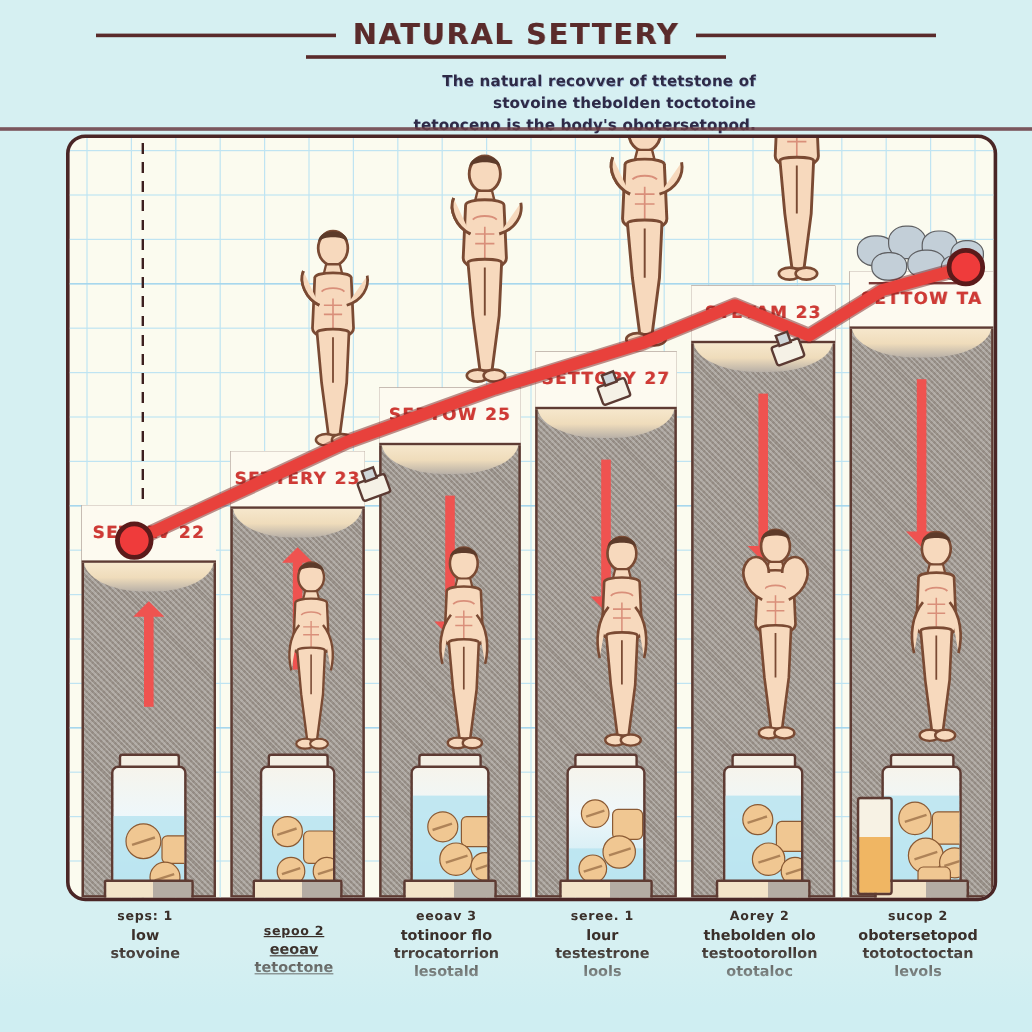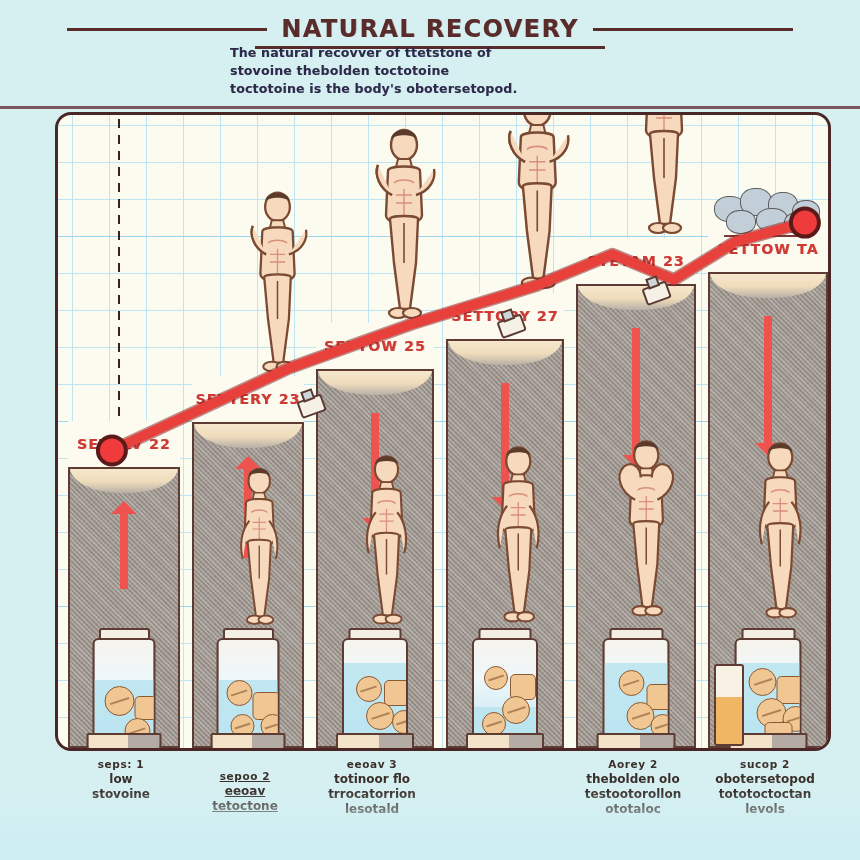--- a/index.html
+++ b/index.html
@@ -22,22 +22,22 @@
   .rule.left{margin-left:18px;}
   .rule.right{margin-right:18px;}
   .title{
     font-size:24px;font-weight:bold;letter-spacing:1.4px;color:#5a2b2b;
     white-space:nowrap;text-shadow:0.6px 0 0 rgba(90,43,43,.45);
   }
   .title-underline{
     position:absolute;left:255px;top:46px;width:350px;height:3px;background:#5a2b2b;
   }
   .subtitle{
-    position:absolute;left:230px;top:44px;width:400px;
-    text-align:left;font-size:12.5px;line-height:18px;font-weight:bold;
+    position:absolute;left:230px;top:59px;width:400px;
+    text-align:right;font-size:12.5px;line-height:18px;font-weight:bold;
     color:#2e2a46;letter-spacing:.2px;
     text-shadow:0.5px 0.3px 0 rgba(60,80,160,.35);
   }
   .head-rule{
     position:absolute;left:0;top:106px;width:860px;height:3px;background:#6a3b43;opacity:.85;
   }
 
   
   .panel{
     position:absolute;left:55px;top:112px;width:770px;height:633px;
@@ -155,28 +155,28 @@
   }
 </style>
 </head>
 <body>
 
 <div id="root">
 
   <div class="header">
     <div class="title-row">
       <div class="rule left"></div>
-      <div class="title">NATURAL RECOVERY</div>
+      <div class="title">NATURAL SETTERY</div>
       <div class="rule right"></div>
     </div>
     <div class="title-underline"></div>
     <div class="subtitle">
       <div>The natural recovver of ttetstone of</div>
       <div>stovoine thebolden  toctotoine</div>
-      <div>toctotoine is the body's obotersetopod.</div>
+      <div>tetooceno is the body's obotersetopod.</div>
     </div>
     <div class="head-rule"></div>
   </div>
 
   <div class="panel">
 
     <div id="grid">
         <div class="grid-v" style="left: 14px;"></div>
         <div class="grid-v" style="left: 51px;"></div>
         <div class="grid-v" style="left: 88px;"></div>
@@ -555,20 +555,28 @@
         </div>
       </div>
       <div class="caption" style="left: 257px; top: 6px; width: 120px;">
         <div class="step">eeoav 3</div>
         <div class="txt">
           <div>totinoor flo</div>
           <div>trrocatorrion</div>
           <div>lesotald</div>
         </div>
       </div>
+      <div class="caption" style="left: 387px; top: 6px; width: 120px;">
+        <div class="step">seree. 1</div>
+        <div class="txt">
+          <div>lour</div>
+          <div>testestrone</div>
+          <div>lools</div>
+        </div>
+      </div>
       <div class="caption" style="left: 518px; top: 6px; width: 120px;">
         <div class="step">Aorey 2</div>
         <div class="txt">
           <div>thebolden olo</div>
           <div>testootorollon</div>
           <div>ototaloc</div>
         </div>
       </div>
       <div class="caption" style="left: 650px; top: 6px; width: 120px;">
         <div class="step">sucop 2</div>

